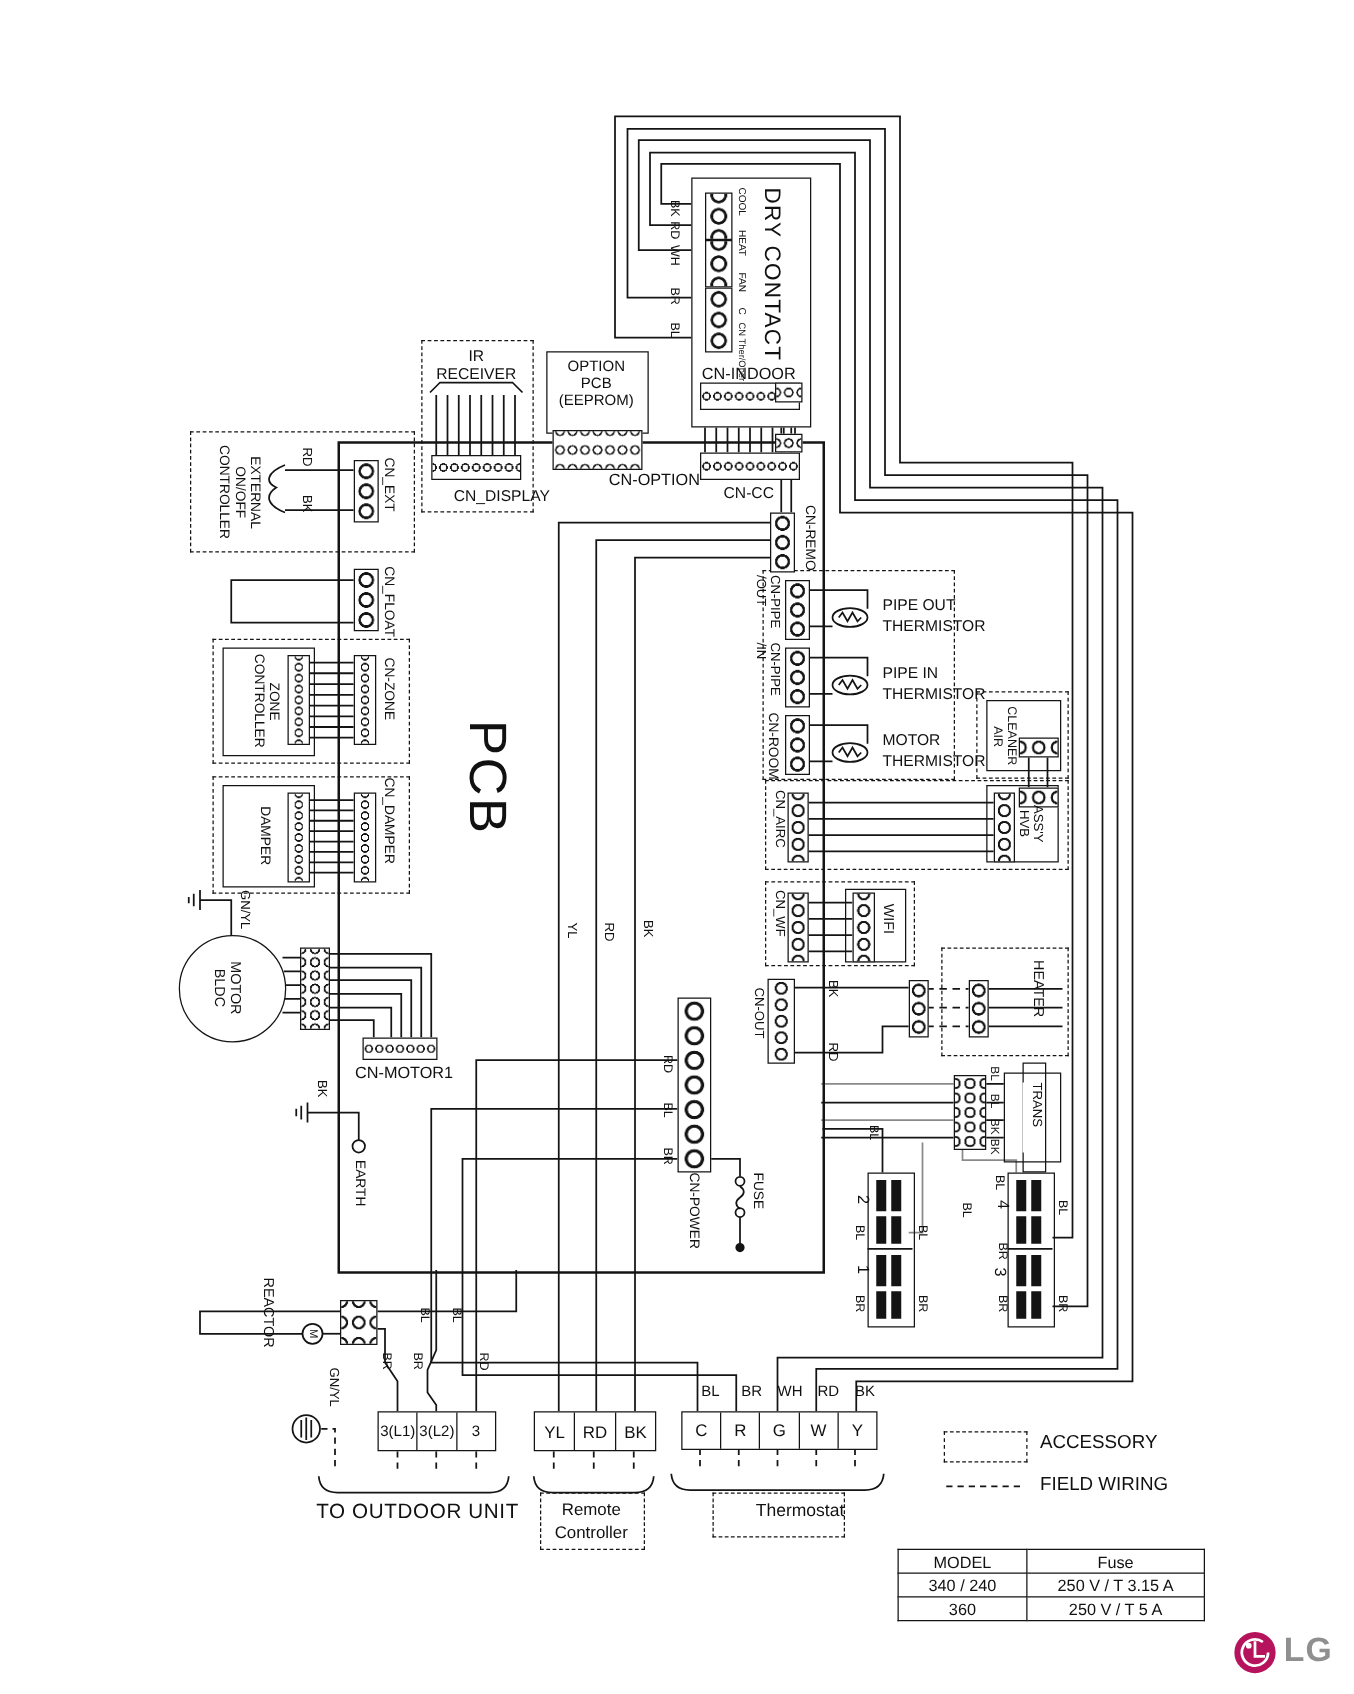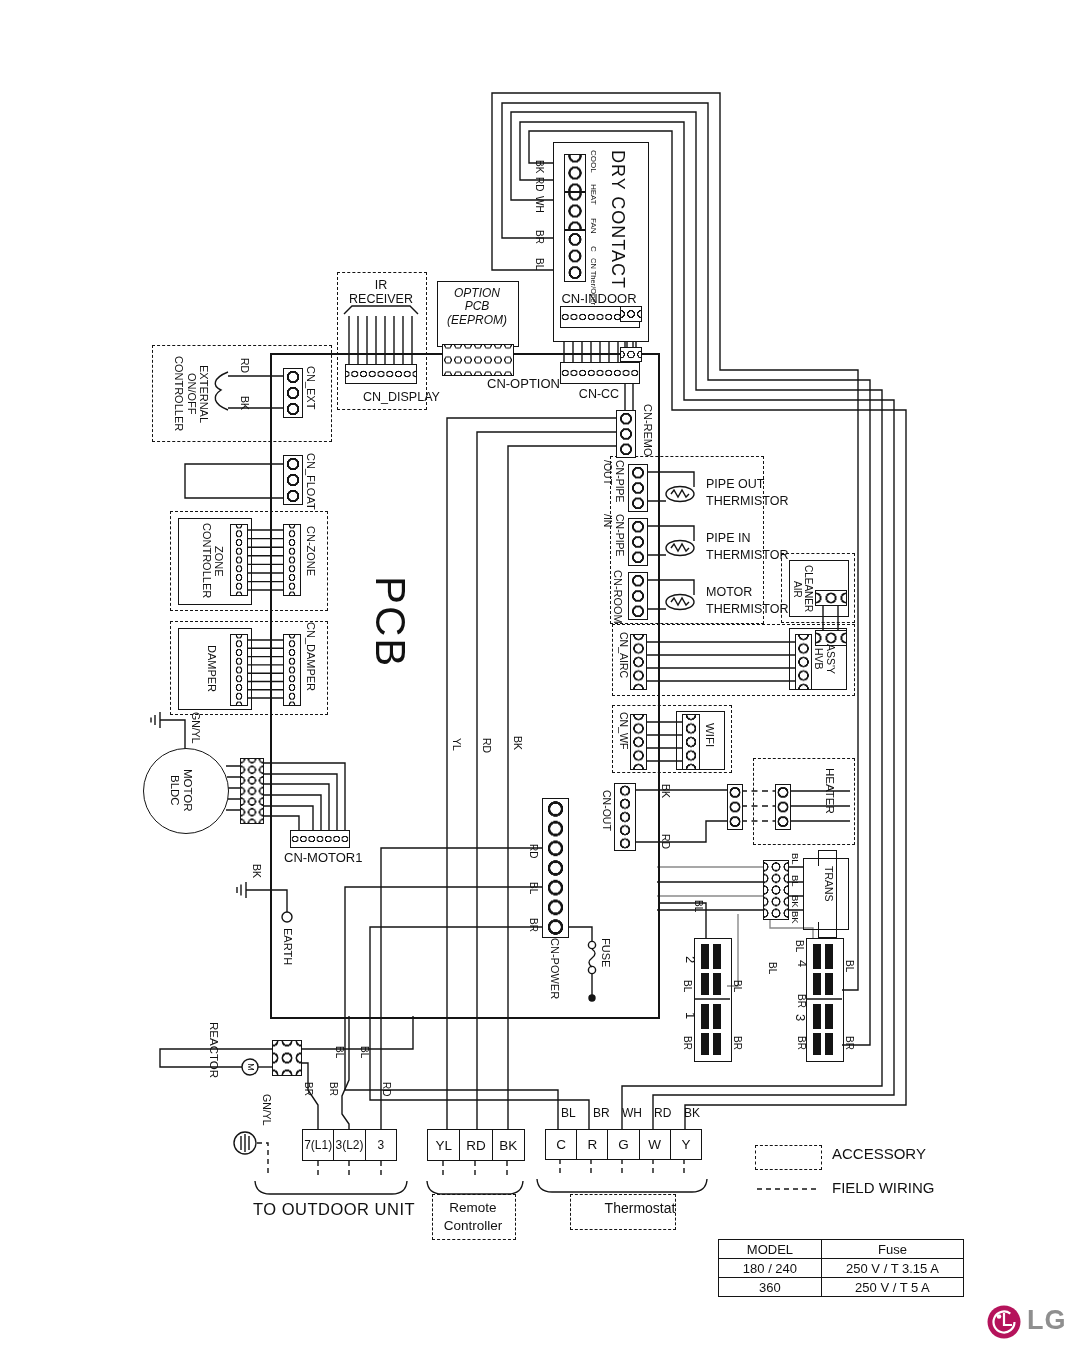--- a/index.html
+++ b/index.html
@@ -230,21 +230,21 @@
   <div class="lbl vt" style="left:533px;top:177px;width:12px;height:22px;font-size:10px;">RD</div>
   <div class="lbl vt" style="left:533px;top:196px;width:12px;height:22px;font-size:10px;">WH</div>
   <div class="lbl vt" style="left:533px;top:230px;width:12px;height:22px;font-size:10px;">BR</div>
   <div class="lbl vt" style="left:533px;top:258px;width:12px;height:22px;font-size:10px;">BL</div>
   <div class="lbl ctr" style="left:557px;top:292px;width:84px;font-size:13px;">CN-INDOOR</div>
   <div class="lbl ctr" style="left:560px;top:387px;width:78px;font-size:12.5px;">CN-CC</div>
 
   <div class="lbl ctr" style="left:340px;top:278px;width:82px;font-size:12.5px;">IR
 RECEIVER</div>
   <div class="lbl" style="left:343px;top:390px;font-size:12.5px;margin-left:20px;">CN_DISPLAY</div>
-  <div class="lbl ctr" style="left:441px;top:287px;width:72px;font-size:12px;font-style:italic;">OPTION
+  <div class="lbl ctr" style="left:441px;top:287px;width:72px;font-size:12px;">OPTION
 PCB
 (EEPROM)</div>
   <div class="lbl" style="left:444px;top:377px;font-size:13px;margin-left:43px;">CN-OPTION</div>
 
   <div class="lbl vt ctr" style="left:158px;top:350px;width:52px;height:88px;font-size:11px;">EXTERNAL
 ON/OFF
 CONTROLLER</div>
   <div class="lbl vt" style="left:237px;top:358px;width:13px;height:24px;font-size:10.5px;">RD</div>
   <div class="lbl vt" style="left:237px;top:396px;width:13px;height:24px;font-size:10.5px;">BK</div>
   <div class="lbl vt" style="left:303px;top:366px;width:14px;height:54px;font-size:11px;">CN_EXT</div>
@@ -326,21 +326,21 @@
   <div class="lbl vt" style="left:358px;top:1046px;width:12px;height:20px;font-size:10px;">BL</div>
   <div class="lbl vt" style="left:766px;top:962px;width:12px;height:20px;font-size:10px;">BL</div>
 
   <div class="lbl" style="left:561px;top:1107px;font-size:12px;">BL</div>
   <div class="lbl" style="left:593px;top:1107px;font-size:12px;">BR</div>
   <div class="lbl" style="left:622px;top:1107px;font-size:12px;">WH</div>
   <div class="lbl" style="left:654px;top:1107px;font-size:12px;">RD</div>
   <div class="lbl" style="left:684px;top:1107px;font-size:12px;">BK</div>
 
   <div class="term" style="left:302px;top:1129px;width:93px;height:30px;">
-    <div class="tc" style="font-size:12px;">7(L1)</div>
+    <div class="tc" style="font-size:12px;">3(L1)</div>
     <div class="tc" style="font-size:12px;">3(L2)</div>
     <div class="tc" style="font-size:12px;">3</div>
   </div>
   <div class="term" style="left:427px;top:1129px;width:96px;height:30px;">
     <div class="tc">YL</div>
     <div class="tc">RD</div>
     <div class="tc">BK</div>
   </div>
   <div class="term" style="left:545px;top:1129px;width:155px;height:29px;">
     <div class="tc">C</div>
@@ -358,21 +358,21 @@
   <div class="lbl" style="left:832px;top:1146px;font-size:15px;">ACCESSORY</div>
   <div class="lbl" style="left:832px;top:1180px;font-size:15px;">FIELD WIRING</div>
 
   <table class="ftable" style="left:718px;top:1239px;width:246px;">
     <tbody>
         <tr>
       <td style="width:42%;">MODEL</td>
       <td>Fuse</td>
     </tr>
     <tr>
-      <td>180 / 240</td>
+      <td>340 / 240</td>
       <td>250 V / T 3.15 A</td>
     </tr>
     <tr>
       <td>360</td>
       <td>250 V / T 5 A</td>
     </tr>
   </tbody>
     </table>
 
   <svg style="position:absolute;left:986px;top:1304px;z-index:5;" width="36" height="36" viewBox="0 0 36 36">

